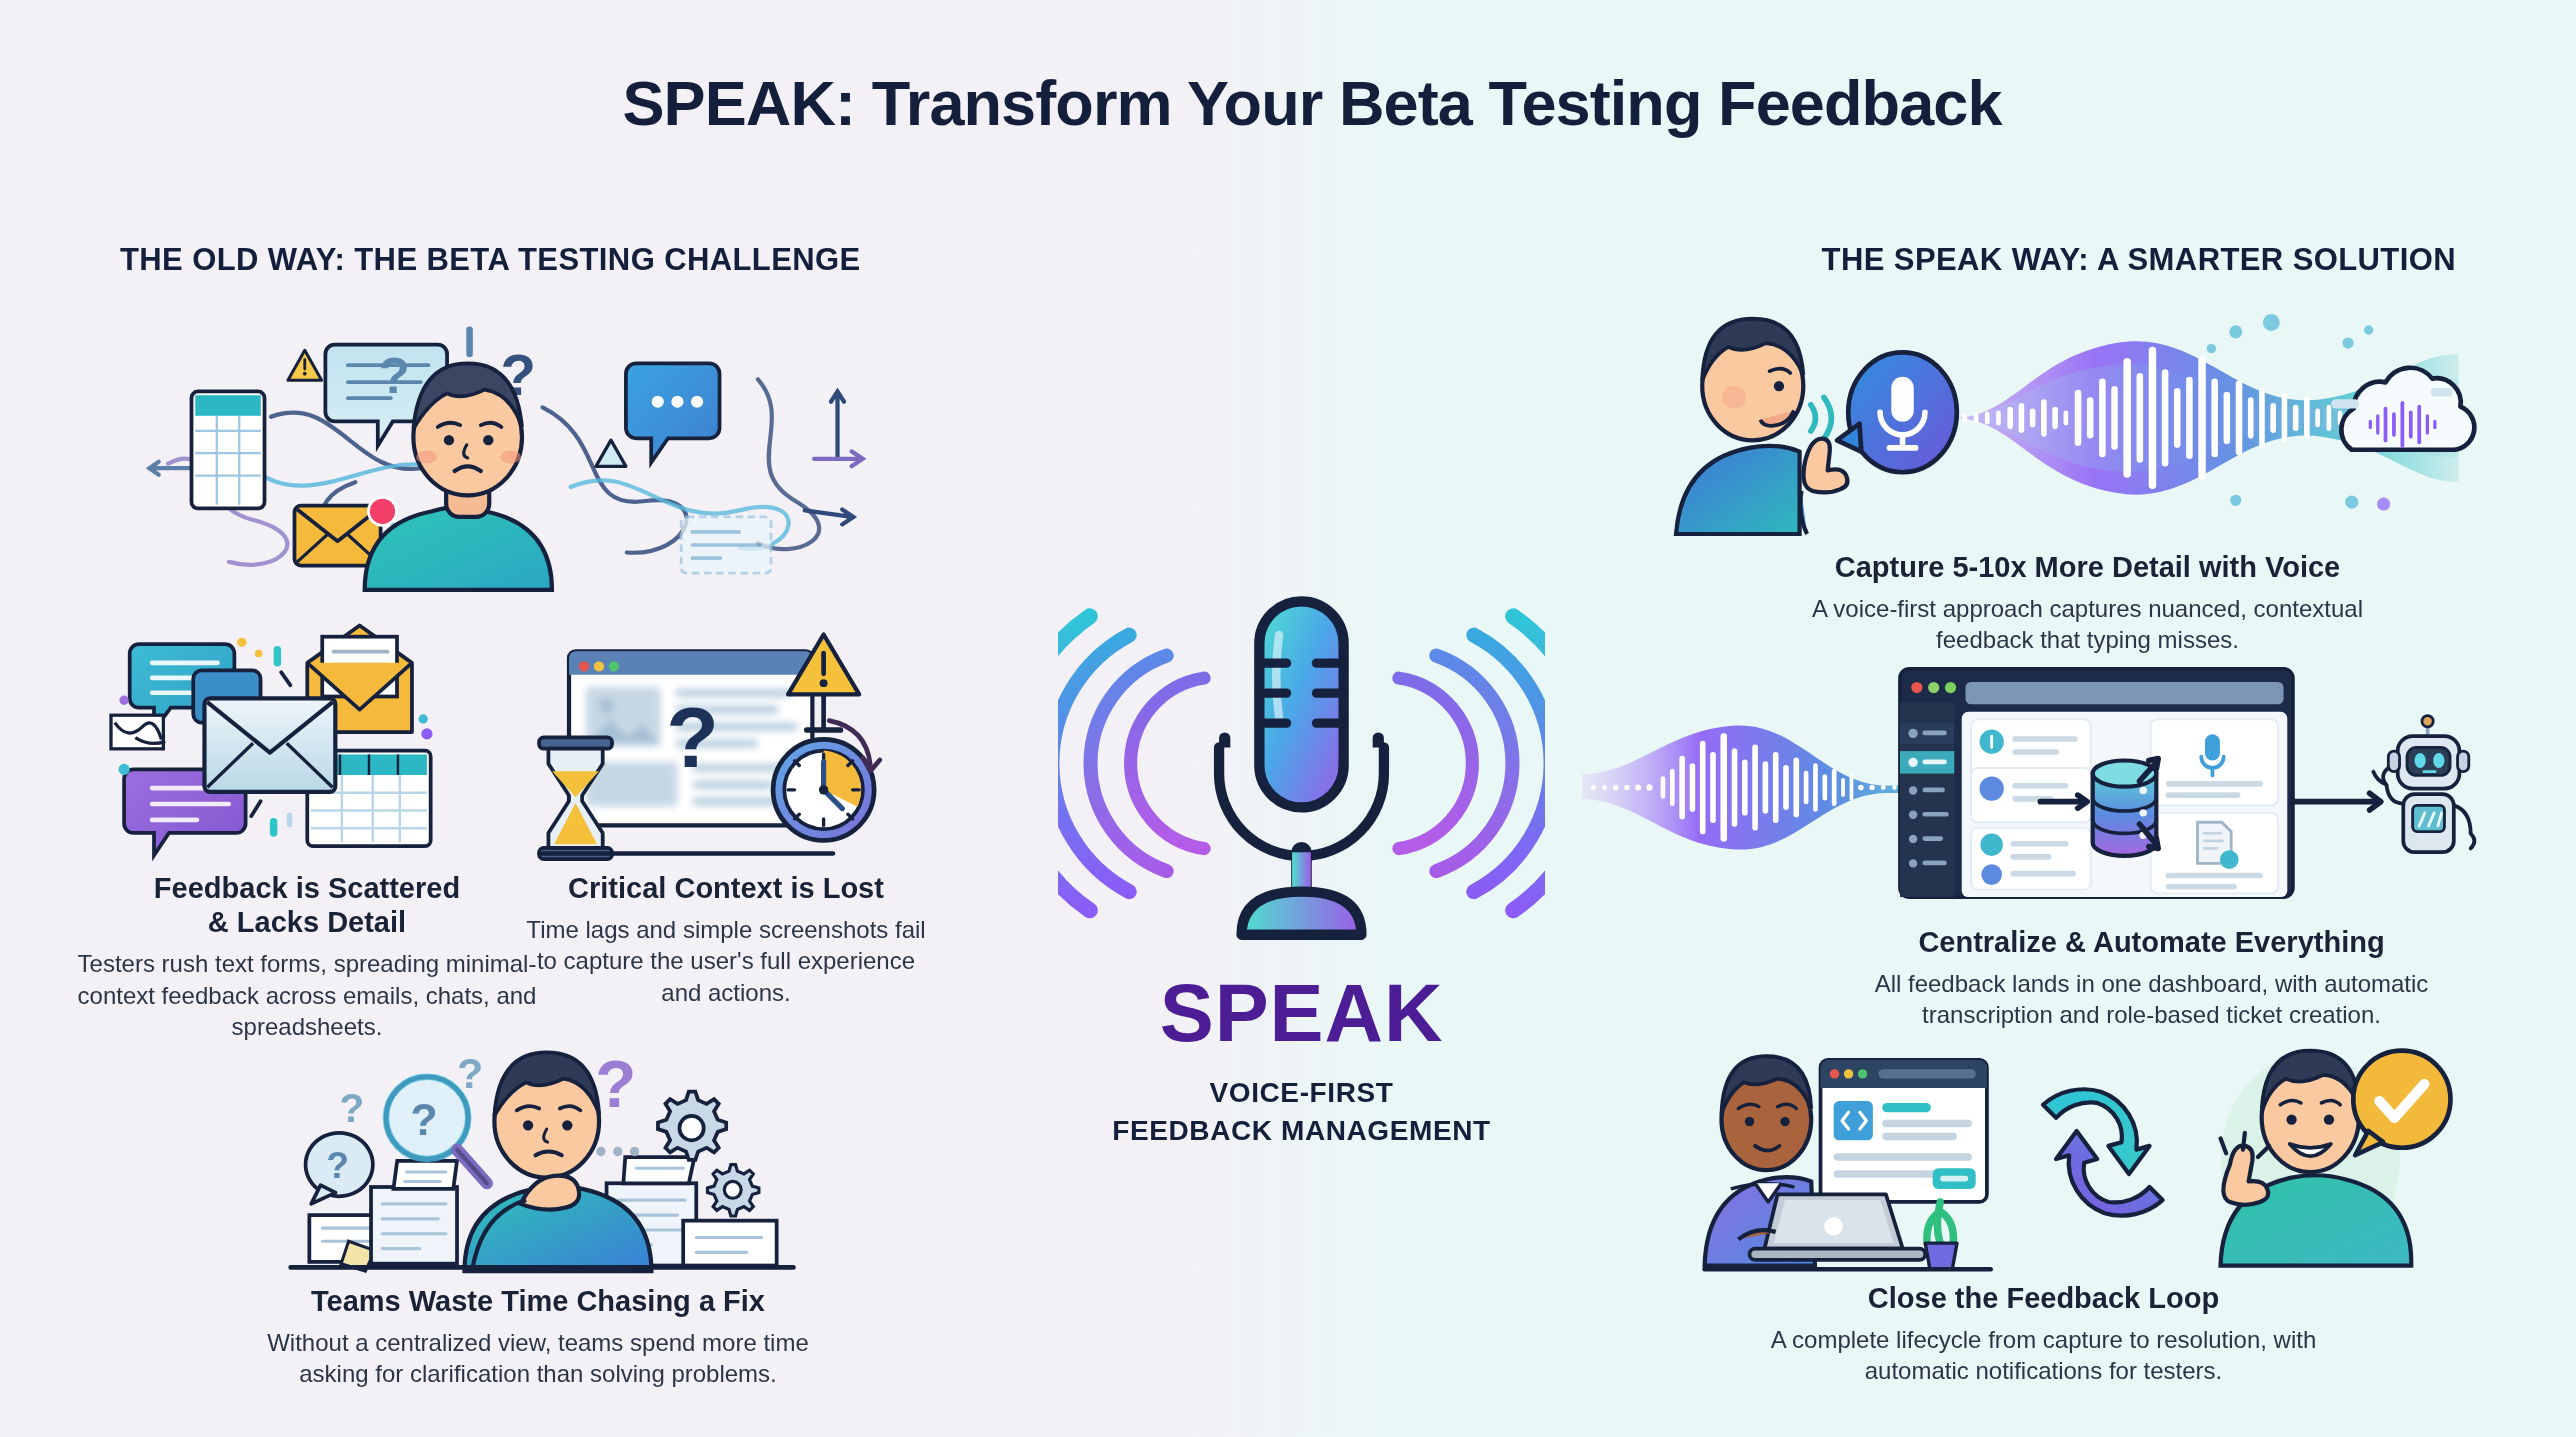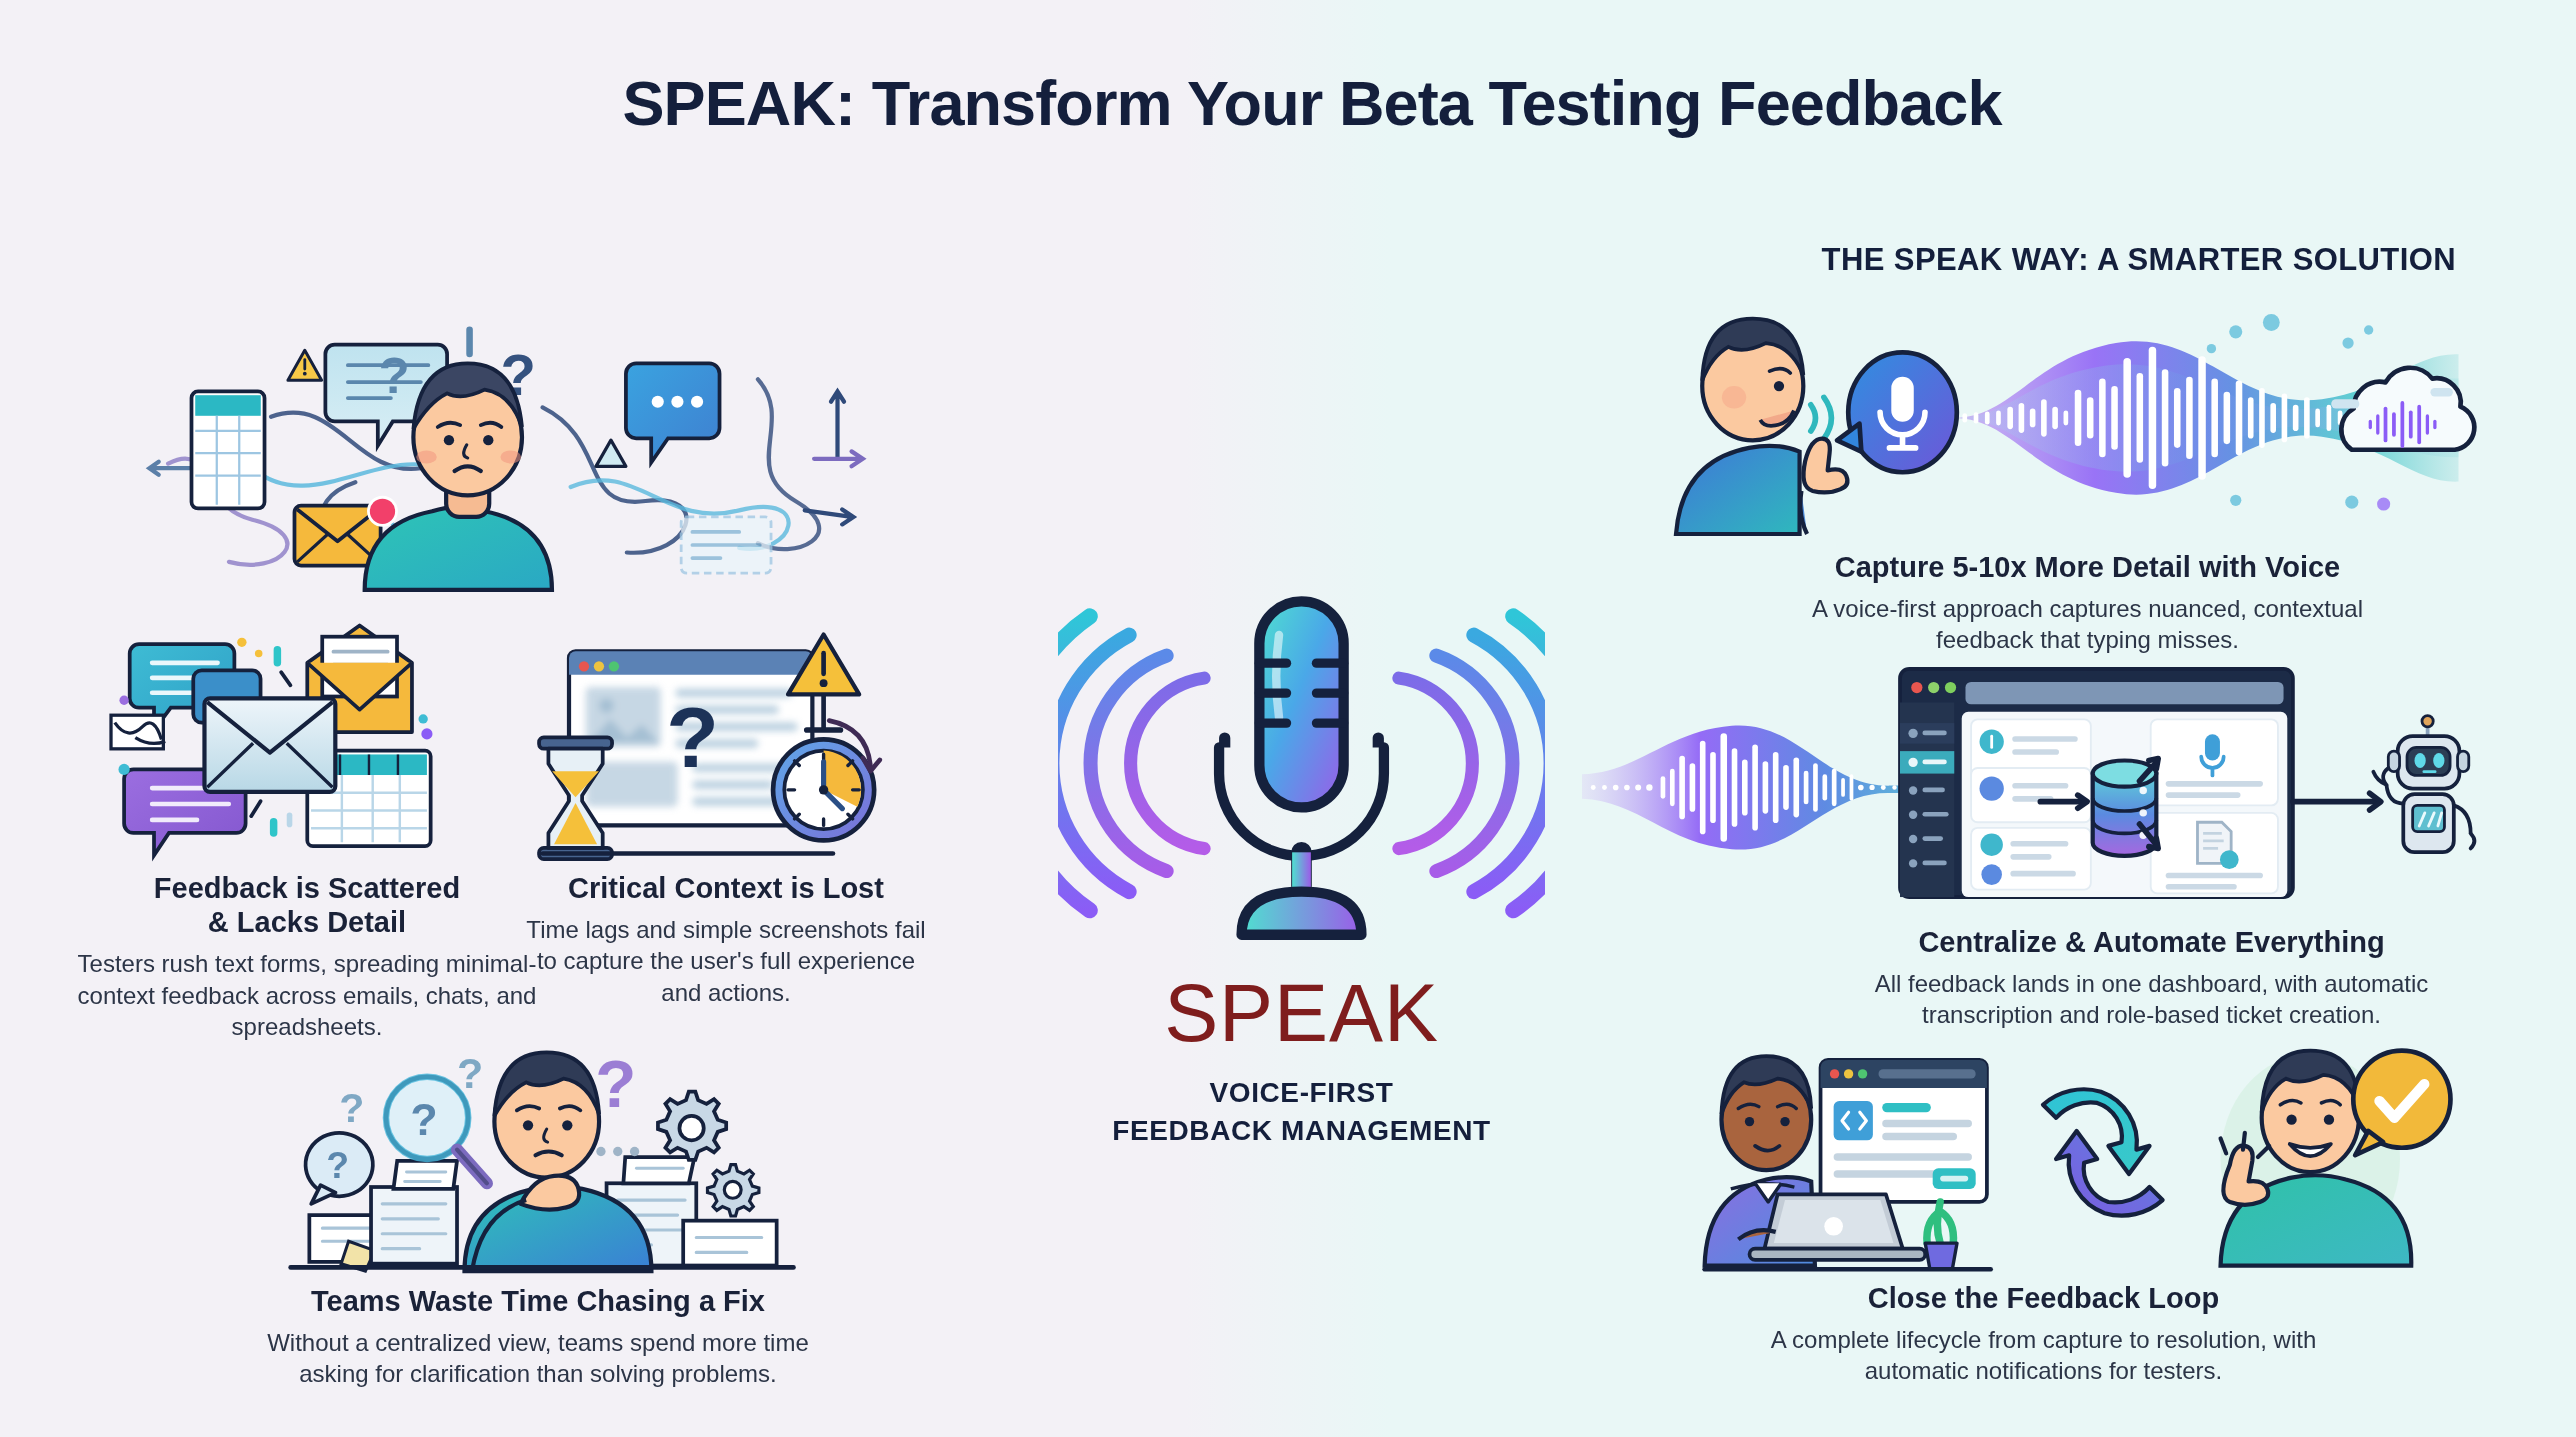--- a/index.html
+++ b/index.html
@@ -44,39 +44,40 @@
   
   .illus { position: absolute; }
   .illus svg { display: block; width: 100%; height: 100%; overflow: visible; }
 
   
   #center-lockup {
     position: absolute; left: 1058px; top: 562px; width: 487px; text-align: center;
   }
   #mic-art { width: 487px; height: 403px; margin: 0 auto; }
   #brand-word {
-    font-size: 81px; font-weight: 400; letter-spacing: 0.9px;
-    color: #7f1d1d; line-height: 1; margin-top: 7.5px;
+    font-size: 81px; font-weight: 700; letter-spacing: 0.9px;
+    color: #4c1d95; line-height: 1; margin-top: 7.5px;
   }
   #brand-tag {
     margin-top: 20.6px;
     font-size: 28px; font-weight: 700; letter-spacing: 0.6px;
     color: #141f3c; line-height: 1.34; text-align: center;
   }
 
   
   #connector-wave { position: absolute; left: 1582px; top: 707px; width: 393px; height: 154px; }
 </style>
 </head>
 <body>
 
 <div class="stage">
 
   <div class="title">SPEAK: Transform Your Beta Testing Feedback</div>
 
+  <div class="col-header" id="hdr-left">THE OLD WAY: THE BETA TESTING CHALLENGE</div>
   <div class="col-header" id="hdr-right">THE SPEAK WAY: A SMARTER SOLUTION</div>
 
   <div class="illus" style="left:140px; top:309px; width:749px; height:281px;">
     <svg viewBox="0 0 800 300">
       <defs>
         <linearGradient id="g_shirt1" x1="0" y1="0" x2="1" y2="1">
           <stop offset="0" stop-color="#2ec5b6"></stop>
             <stop offset="1" stop-color="#2aa8c4"></stop>
         </linearGradient>
         <linearGradient id="g_bub1" x1="0" y1="0" x2="0" y2="1">

